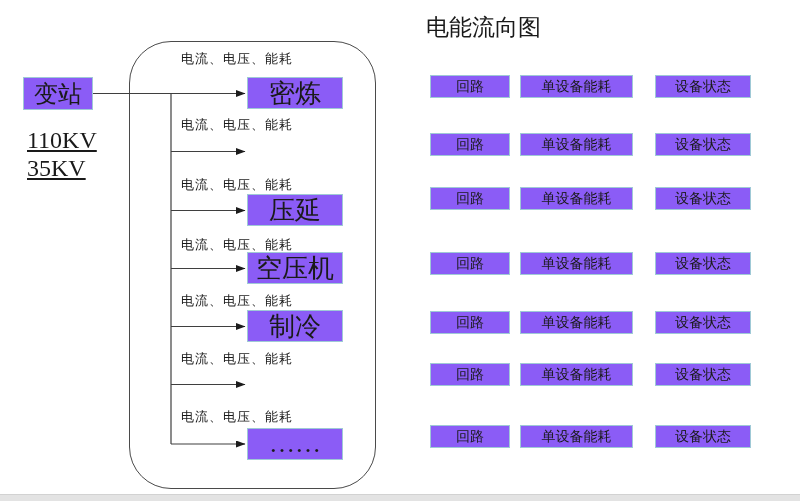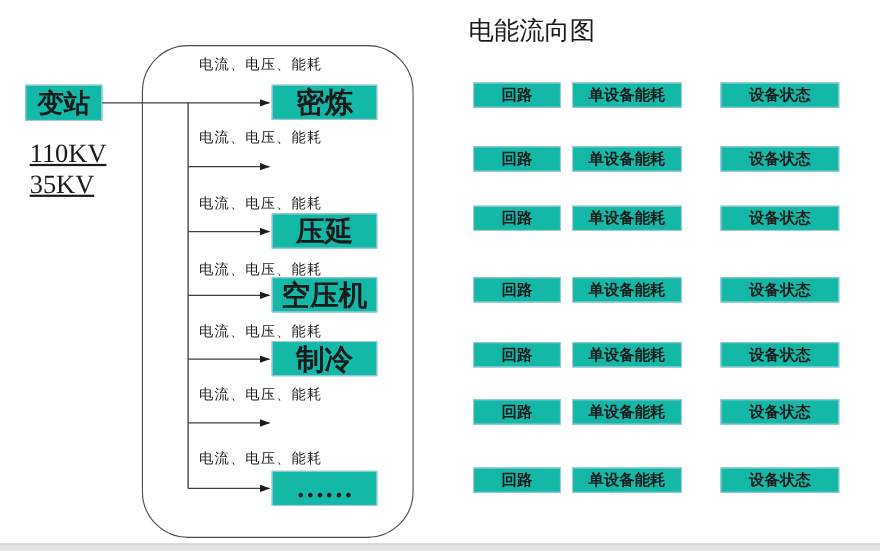--- a/index.html
+++ b/index.html
@@ -5,45 +5,44 @@
   html,body { margin:0; padding:0; background:#fff; }
   .stage {
     position:relative; width:800px; height:501px; background:#ffffff;
     font-family:"Liberation Serif","DejaVu Serif",serif; color:#1a1a1a;
     overflow:hidden;
   }
   .title {
     position:absolute; left:394px; top:12px; font-size:23px; white-space:nowrap;margin-left:32px;
   }
   .bluebox {
-    position:absolute; box-sizing:border-box; background:#14b8a6;
+    position:absolute; box-sizing:border-box; background:#8b5cf6;
     border:1px solid #9fc9d6;
     display:flex; align-items:center; justify-content:center;
     white-space:nowrap;
-    font-weight:bold;
   }
   .source-box { left:23px; top:77px; width:70px; height:33px; font-size:24px; }
   .voltages {
     position:absolute; left:27px; top:126px; font-size:24px; line-height:28px;
     white-space:nowrap;
     text-decoration:underline;
   }
   .plant-outline {
     position:absolute; left:129px; top:41px; width:245px; height:446px;
     border:1px solid #4a4a4a; border-radius:42px; background:transparent;
   }
   .flow-label {
     position:absolute; left:181px; font-size:13px; white-space:nowrap;
     letter-spacing:1px;
   }
   .device-box { left:247px; width:96px; height:32px; font-size:26px; }
   .monitor-box { height:23px; font-size:14px; }
   .col-circuit { left:430px; width:80px; }
-  .col-energy  { left:520px; width:100px; }
-  .col-status  { left:655px; width:108px; }
+  .col-energy  { left:520px; width:113px; }
+  .col-status  { left:655px; width:96px; }
   .arrow-layer { position:absolute; left:0; top:0; width:800px; height:501px; pointer-events:none; }
   .scrollbar {
     position:absolute; left:0; top:494px; width:800px; height:7px;
     background:#e3e3e3; border-top:1px solid #d2d2d2; box-sizing:border-box;
   }
 </style>
 </head>
 <body>
 
 <div class="stage">

